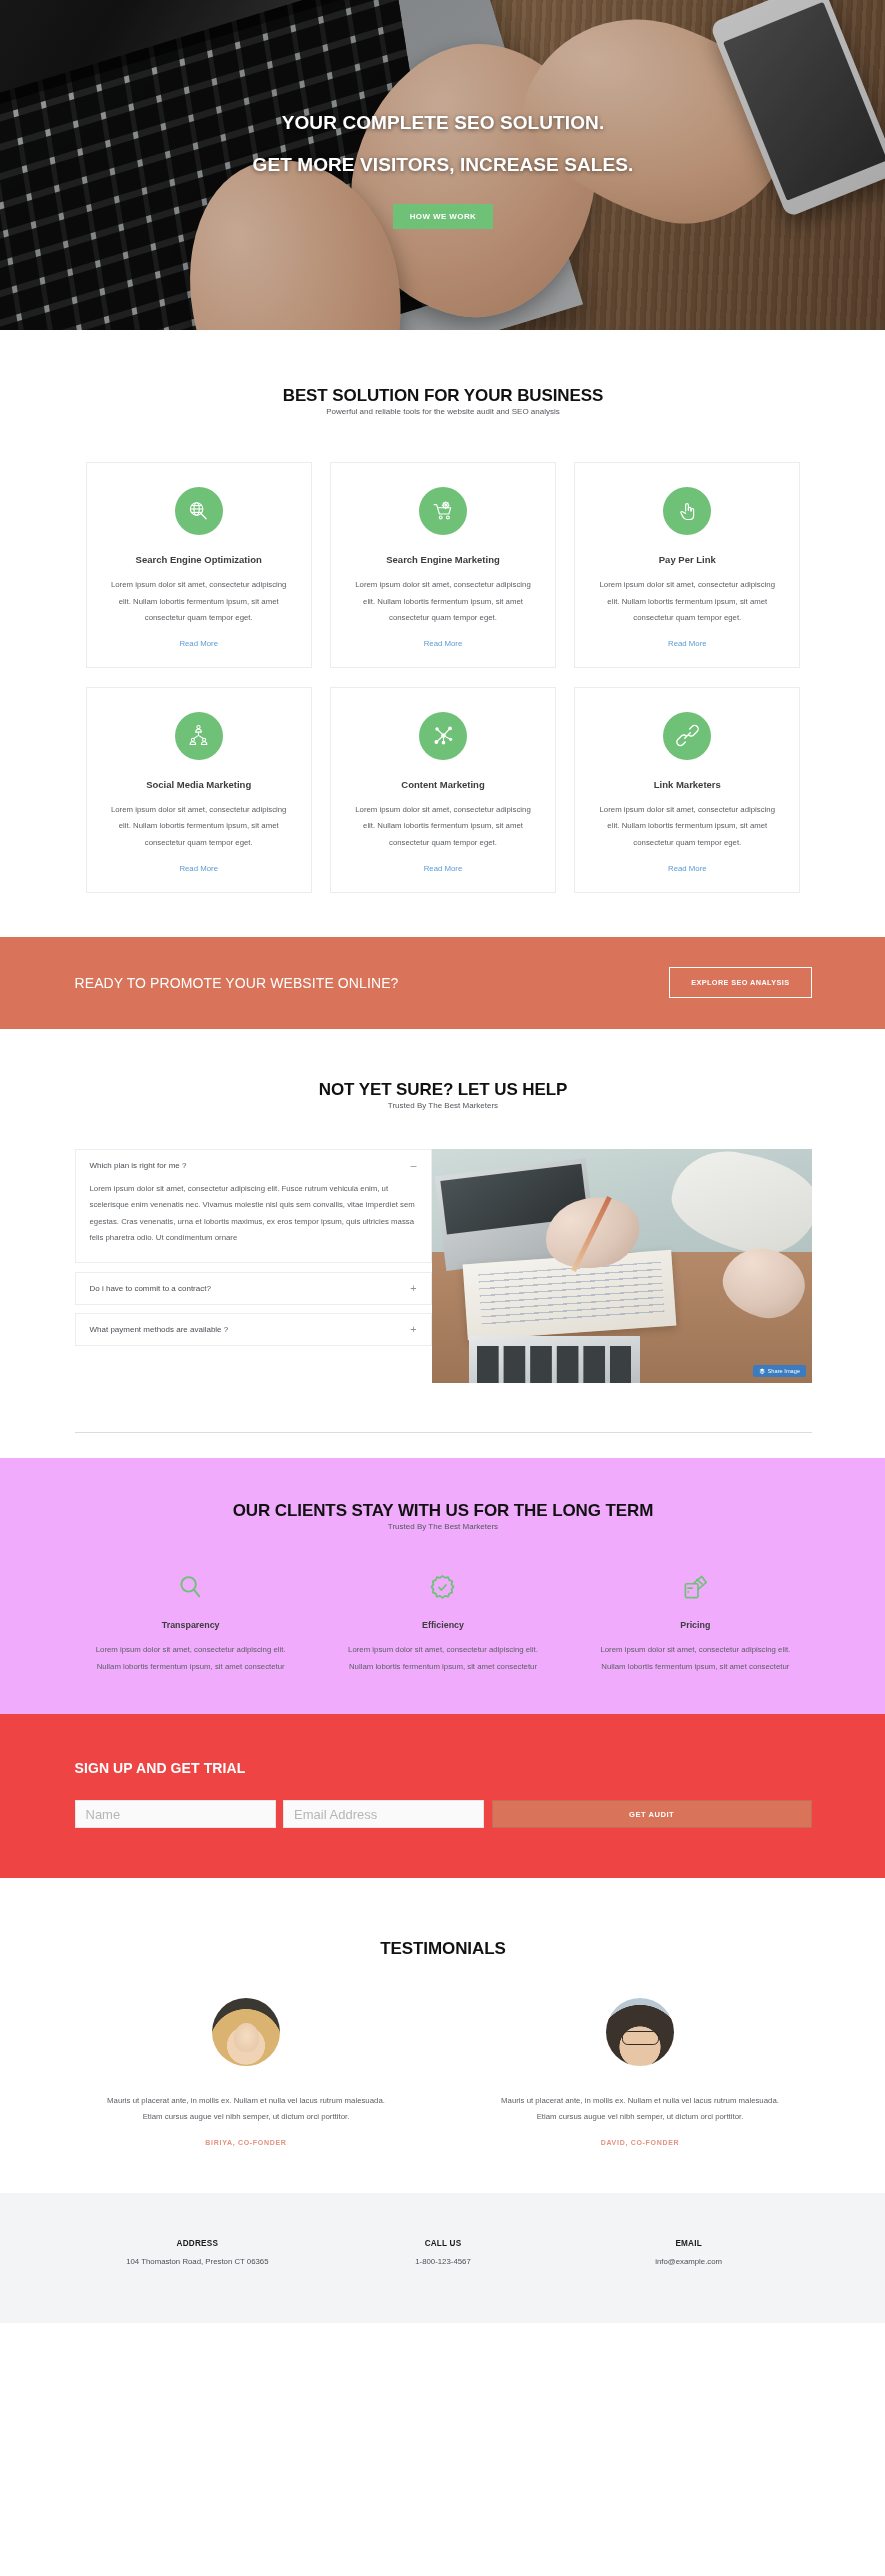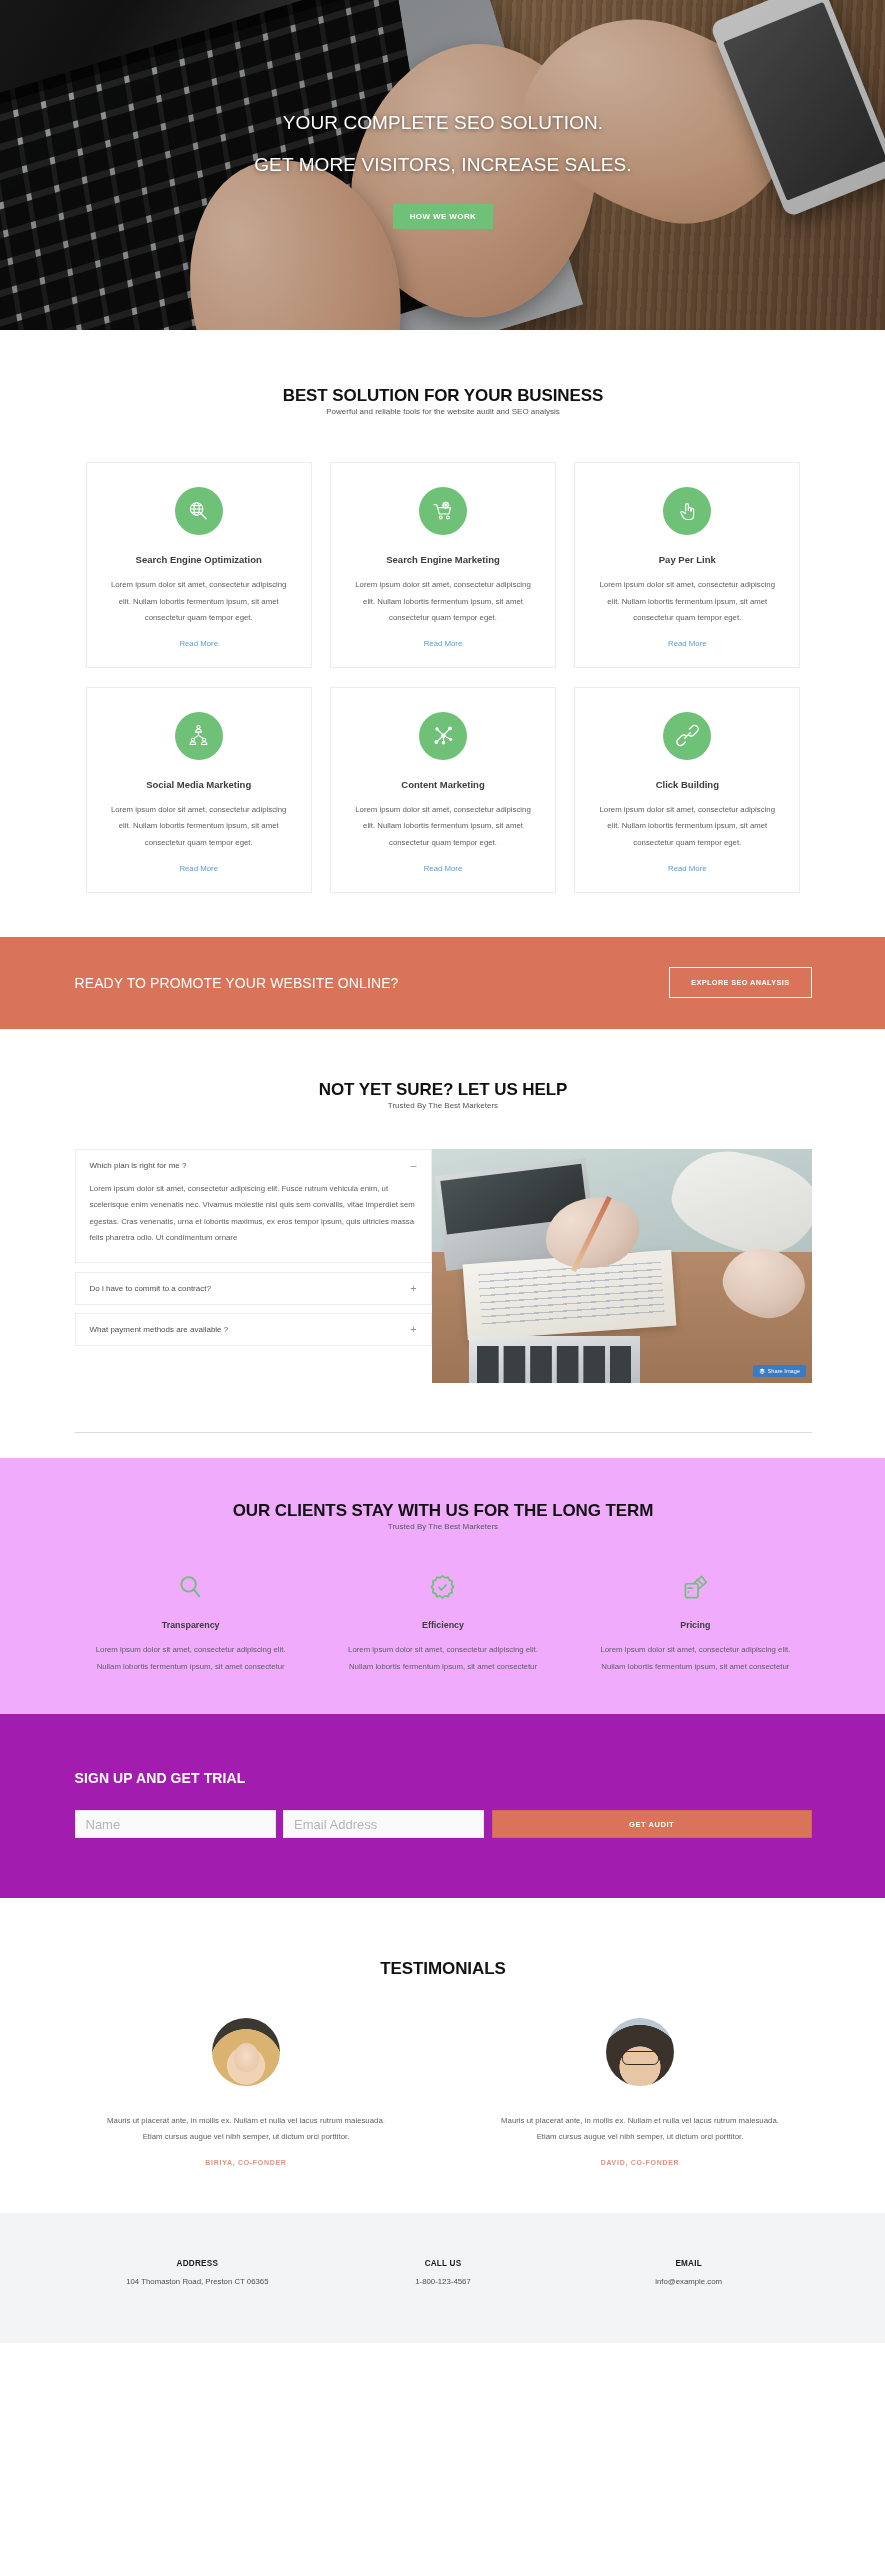--- a/index.html
+++ b/index.html
@@ -80,21 +80,21 @@
   }
   .hero-overlay { position:absolute; inset:0; background:rgba(0,0,0,.18); }
   .hero-inner {
     position:relative; z-index:3; height:100%;
     display:flex; flex-direction:column; align-items:center; justify-content:center;
     padding-top:11.4px;
   }
   .hero-line {
     color:#ffffff;
     font-family:"Liberation Sans", sans-serif;
-    font-weight:normal;
+    font-weight:bold;
     font-size:19px;
     letter-spacing:0.1px;
     text-shadow:0 1.3px 4.4px rgba(0,0,0,.55);
     line-height:1.0;
     text-align:center;
   }
   .hero-line.l1 { margin-bottom:23px; }
   .hero-line.l2 { margin-bottom:30px; }
   .btn-how {
     display:inline-block;
@@ -264,21 +264,21 @@
   .cl-grid {
     display:grid; grid-template-columns:repeat(3, 1fr); gap:20px;
     margin-top:38px; width:737px; margin-left:auto; margin-right:auto;
   }
   .cl-item { text-align:center; }
   .cl-icon { height:37px; display:flex; align-items:center; justify-content:center; margin-bottom:14px; }
   .cl-name { font-size:8.9px; font-weight:bold; color:#3c3c3c; margin-bottom:12.7px; }
   .cl-desc { font-size:7.8px; color:#5a5f64; line-height:2.12; padding:0 8.9px; }
 
   
-  .signup { background:#a21caf; padding:18px; }
+  .signup { background:#ef4444; padding:8px; }
   .signup-inner { width:737px; margin:0 auto; padding:38px 0 42px; }
   .signup-title {
     color:#ffffff; font-size:14px; font-weight:bold; letter-spacing:0.1px;
     margin-bottom:24px; font-stretch:condensed;
   }
   .signup-form { display:flex; gap:7.6px; }
   .signup-form input[type=text] {
     width:201px; height:28px; border:0.6px solid #e6e6e6; background:#fafafa;
     padding:0 10px; font-size:13px; color:#333;
     font-family:"Liberation Sans", sans-serif; outline:none;
@@ -443,21 +443,21 @@
       </div>
 
       <div class="svc-card">
         <div class="svc-icon">
           <svg width="25" height="25" viewBox="0 0 40 40" fill="none" stroke="#fff" stroke-width="2.2" stroke-linecap="round">
             <path d="M23.4 9.6l4-4a5.6 5.6 0 0 1 8 8l-5.6 5.6a5.6 5.6 0 0 1-8 0"></path>
             <path d="M16.6 30.4l-4 4a5.6 5.6 0 0 1-8-8l5.6-5.6a5.6 5.6 0 0 1 8 0"></path>
             <path d="M15.5 24.5l9-9"></path>
           </svg>
         </div>
-        <div class="svc-name">Click Building</div>
+        <div class="svc-name">Link Marketers</div>
         <div class="svc-desc">Lorem ipsum dolor sit amet, consectetur adipiscing elit. Nullam lobortis fermentum ipsum, sit amet consectetur quam tempor eget.</div>
         <a class="svc-link">Read More</a>
       </div>
 
     </div>
   </section>
 
   <section class="cta-band">
     <div class="cta-inner">
       <div class="cta-title">READY TO PROMOTE YOUR WEBSITE ONLINE?</div>

